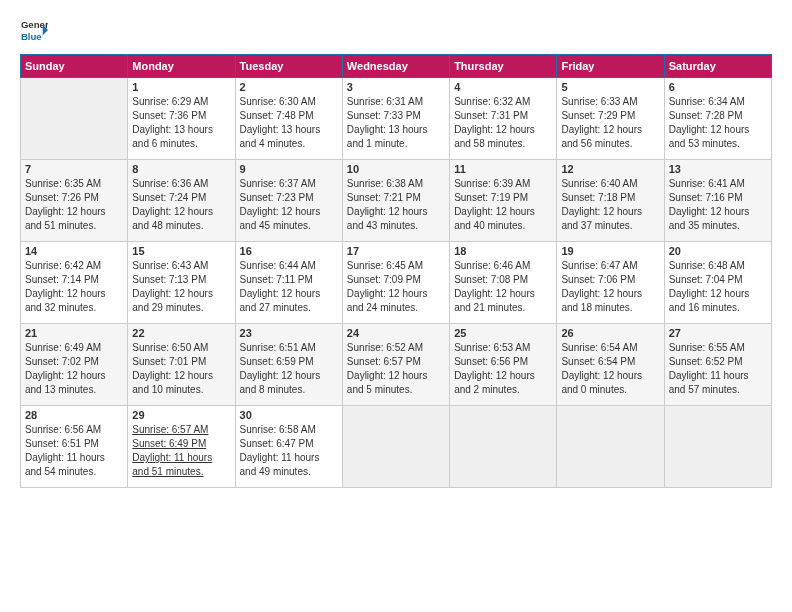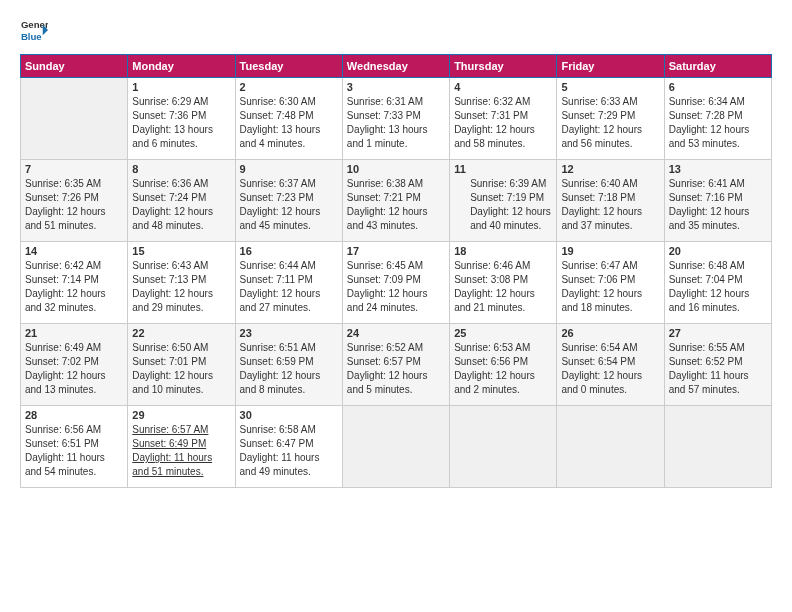--- a/index.html
+++ b/index.html
@@ -202,21 +202,21 @@
           </td>
           <td>
             <span class="day-num">10</span>
             <div class="day-info" style="white-space: pre-line;">Sunrise: 6:38 AM
 Sunset: 7:21 PM
 Daylight: 12 hours
 and 43 minutes.</div>
           </td>
           <td>
             <span class="day-num">11</span>
-            <div class="day-info" style="white-space: pre-line; margin-left: 16px;">Sunrise: 6:39 AM
+            <div class="day-info" style="white-space: pre-line;">Sunrise: 6:39 AM
 Sunset: 7:19 PM
 Daylight: 12 hours
 and 40 minutes.</div>
           </td>
           <td>
             <span class="day-num">12</span>
             <div class="day-info" style="white-space: pre-line;">Sunrise: 6:40 AM
 Sunset: 7:18 PM
 Daylight: 12 hours
 and 37 minutes.</div>
@@ -254,21 +254,21 @@
           <td>
             <span class="day-num">17</span>
             <div class="day-info" style="white-space: pre-line;">Sunrise: 6:45 AM
 Sunset: 7:09 PM
 Daylight: 12 hours
 and 24 minutes.</div>
           </td>
           <td>
             <span class="day-num">18</span>
             <div class="day-info" style="white-space: pre-line;">Sunrise: 6:46 AM
-Sunset: 3:08 PM
+Sunset: 7:08 PM
 Daylight: 12 hours
 and 21 minutes.</div>
           </td>
           <td>
             <span class="day-num">19</span>
             <div class="day-info" style="white-space: pre-line;">Sunrise: 6:47 AM
 Sunset: 7:06 PM
 Daylight: 12 hours
 and 18 minutes.</div>
           </td>

